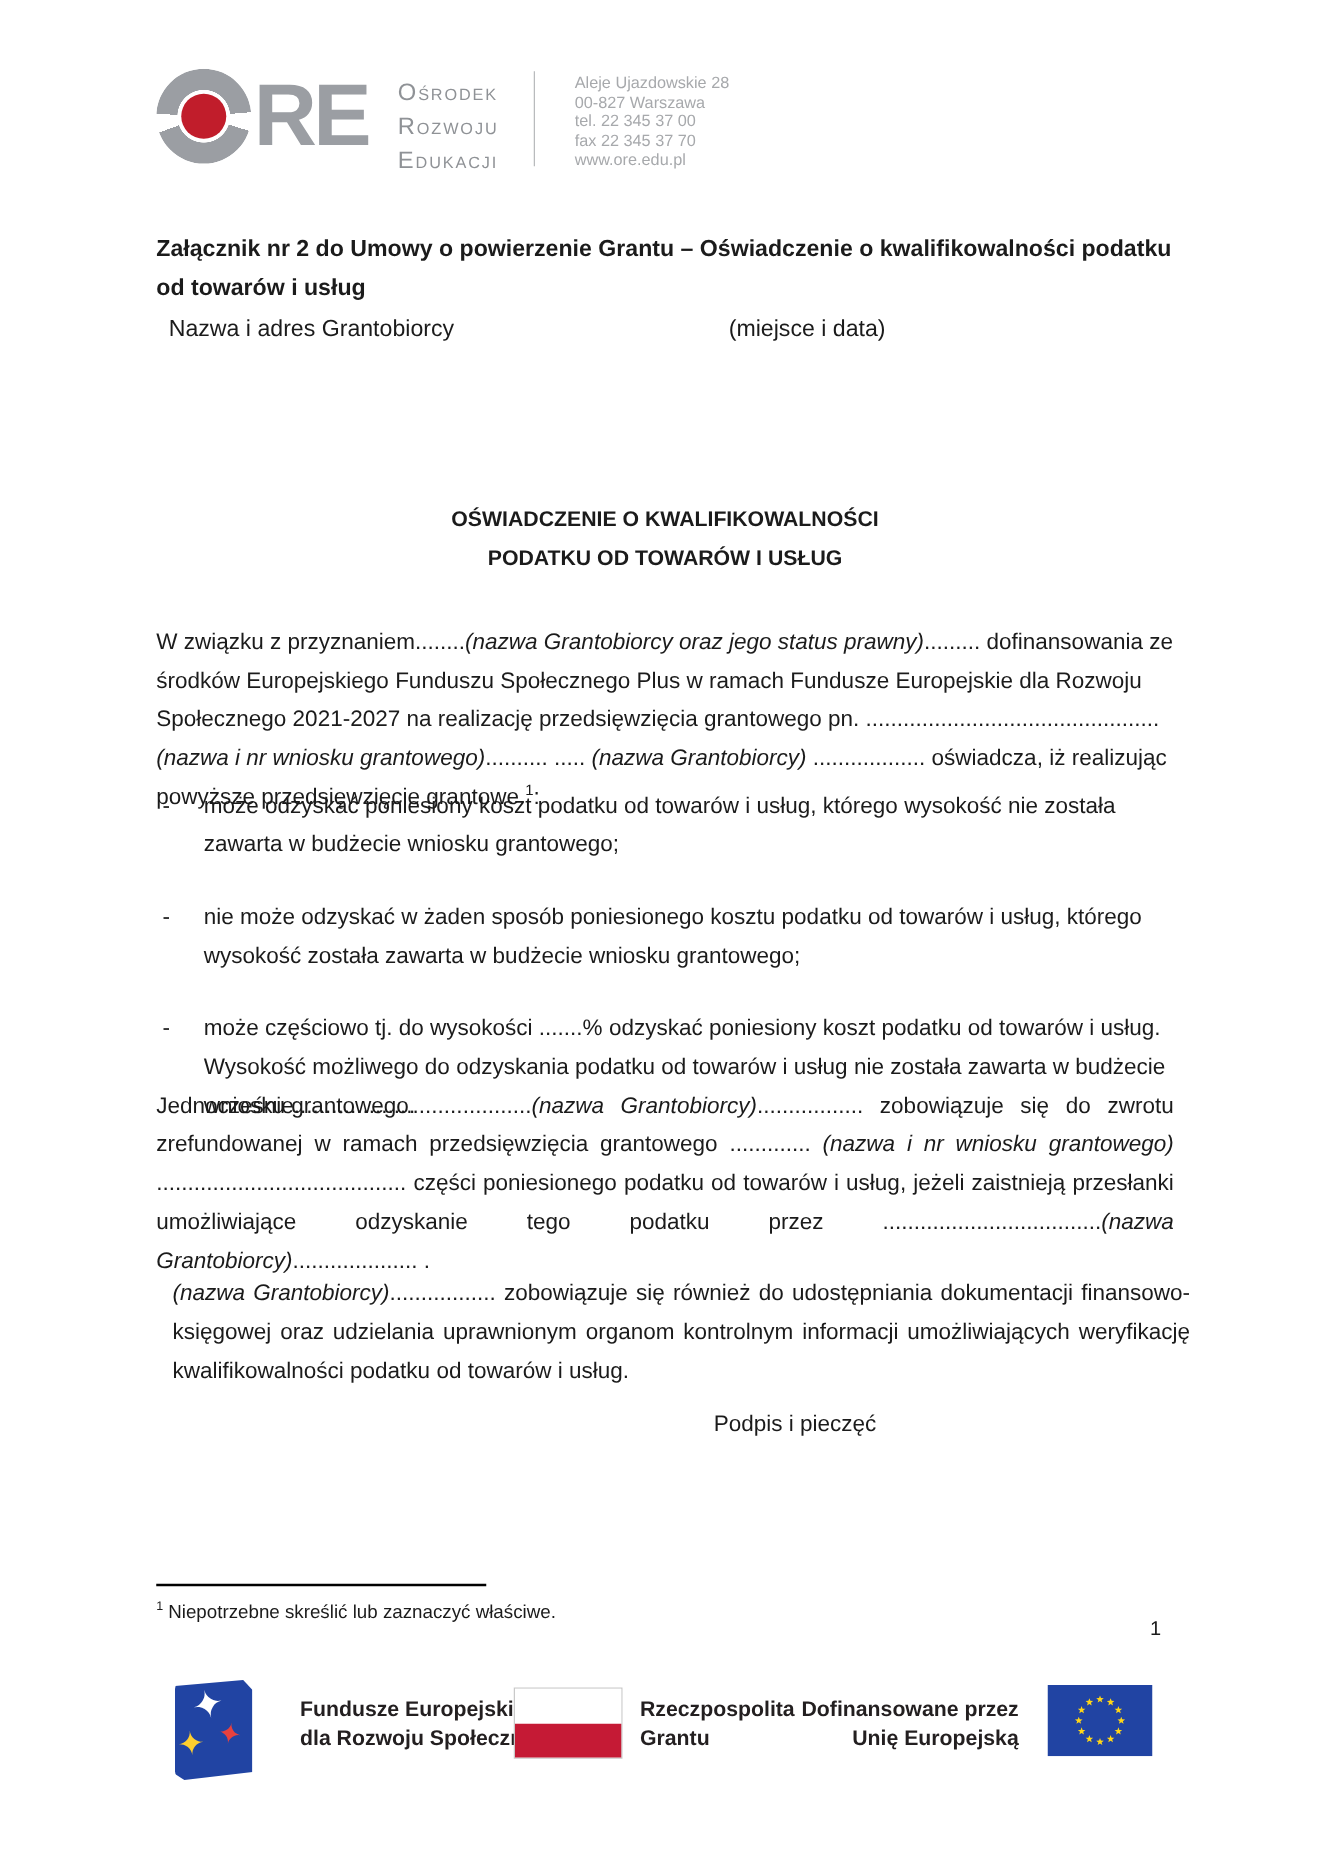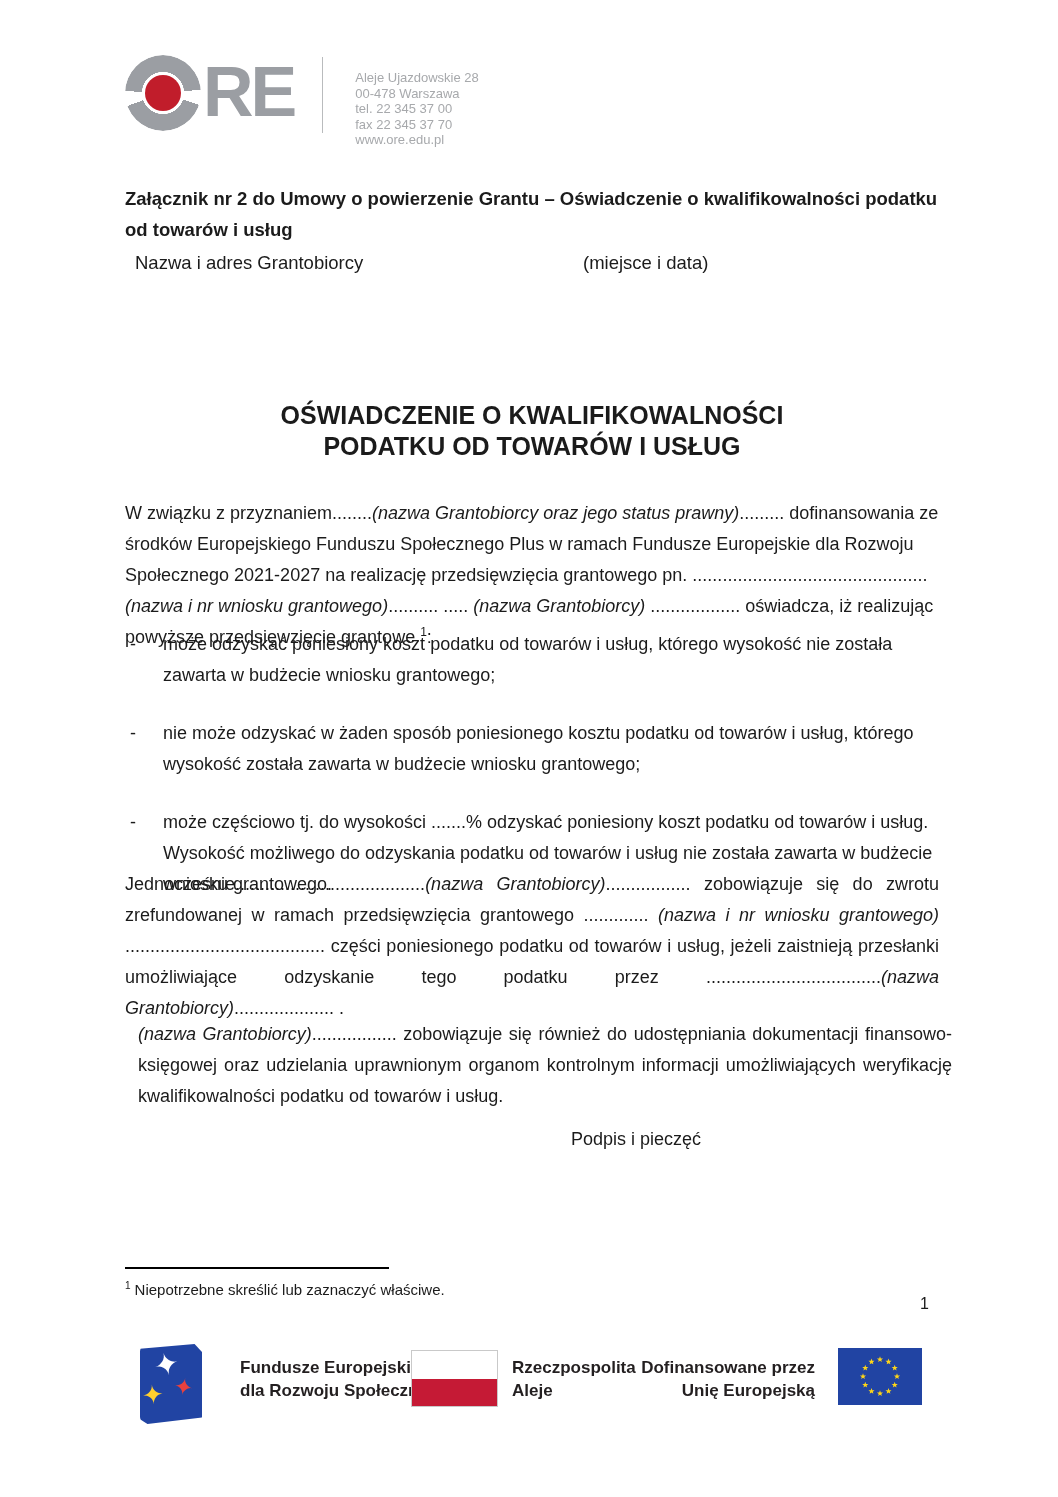--- a/index.html
+++ b/index.html
@@ -22,29 +22,29 @@
     background:conic-gradient(from -10deg,var(--ore-gray) 0 95deg,#fff 95deg 118deg,
       var(--ore-gray) 118deg 260deg,#fff 260deg 283deg,var(--ore-gray) 283deg 360deg);
     -webkit-mask:radial-gradient(circle closest-side,transparent 0 55%,#000 56%);
             mask:radial-gradient(circle closest-side,transparent 0 55%,#000 56%);
   }
   .ore-dot{position:absolute;inset:20px;border-radius:50%;background:var(--ore-red);}
   .ore-re{font-size:70px;font-weight:bold;color:var(--ore-gray);line-height:74px;letter-spacing:-3px;margin-left:2px;}
   .ore-name{margin-left:24px;margin-top:6px;color:var(--ore-gray-dark);
     font-variant:small-caps;font-size:19px;line-height:27px;letter-spacing:1.5px;}
   .ore-divider{width:1px;height:76px;background:#b9bbbd;margin:2px 0 0 28px;}
-  .ore-address{margin-left:32px;margin-top:15px;color:var(--ore-gray-light);font-size:13px;line-height:15.5px;}
+  .ore-address{margin-left:32px;margin-top:3px;color:var(--ore-gray-light);font-size:13px;line-height:15.5px;}
 
   
   .doc-heading{position:absolute;top:183px;left:125px;width:814px;
     font-size:18.5px;font-weight:bold;line-height:31px;}
   .recipient-row{position:absolute;top:247px;left:135px;width:814px;font-size:18.5px;line-height:31px;}
   .place-date{position:absolute;left:448px;top:0;}
   .main-title{position:absolute;top:400px;left:125px;width:814px;text-align:center;
-    font-size:25px;font-weight:bold;line-height:31px;}
+    font-size:17px;font-weight:bold;line-height:31px;}
   .body-text{font-size:18px;line-height:31px;}
   .intro{position:absolute;top:480px;left:125px;width:814px;}
   .intro em,.commitment em,.disclosure em{font-style:italic;}
   sup{font-size:12px;vertical-align:super;line-height:0;}
 
   .bullet-list{position:absolute;top:629px;left:125px;width:814px;margin:0;padding:0;list-style:none;}
   .bullet-list li{position:relative;padding-left:38px;margin-bottom:27px;}
   .bullet-marker{position:absolute;left:5px;top:0;}
 
   .commitment{position:absolute;top:851px;left:125px;width:814px;text-align:justify;}
@@ -79,24 +79,29 @@
 <body>
 
 <div class="page">
 
   <header class="ore-header">
     <div class="ore-mark">
       <div class="ore-o"></div>
       <div class="ore-dot"></div>
     </div>
     <div class="ore-re">RE</div>
+    <div class="ore-name">
+      <div>Ośrodek</div>
+      <div>Rozwoju</div>
+      <div>Edukacji</div>
+    </div>
     <div class="ore-divider"></div>
     <div class="ore-address">
       <div>Aleje Ujazdowskie 28</div>
-      <div>00-478 Warszawa</div>
+      <div>00-827 Warszawa</div>
       <div>tel. 22 345 37 00</div>
       <div>fax 22 345 37 70</div>
       <div>www.ore.edu.pl</div>
     </div>
   </header>
 
   <div class="doc-heading">Załącznik nr 2 do Umowy o powierzenie Grantu – Oświadczenie o kwalifikowalności podatku od towarów i usług</div>
 
   <div class="recipient-row">
     <span>Nazwa i adres Grantobiorcy</span>
@@ -148,21 +153,21 @@
       <div>Fundusze Europejskie</div>
       <div>dla Rozwoju Społecznego</div>
     </div>
 
     <div class="pl-flag">
       <div class="white"></div>
       <div class="red"></div>
     </div>
     <div class="footer-label pl-label">
       <div>Rzeczpospolita</div>
-      <div>Aleje</div>
+      <div>Grantu</div>
     </div>
 
     <div class="footer-label eu-label">
       <div>Dofinansowane przez</div>
       <div>Unię Europejską</div>
     </div>
     <svg class="eu-flag" viewBox="0 0 84 57" xmlns="http://www.w3.org/2000/svg" aria-hidden="true">
       <defs>
         <polygon id="eustar" points="0,-3.2 0.79,-1.09 3.04,-0.99 1.28,0.42 1.88,2.59 0,1.35 -1.88,2.59 -1.28,0.42 -3.04,-0.99 -0.79,-1.09"></polygon>
       </defs>

